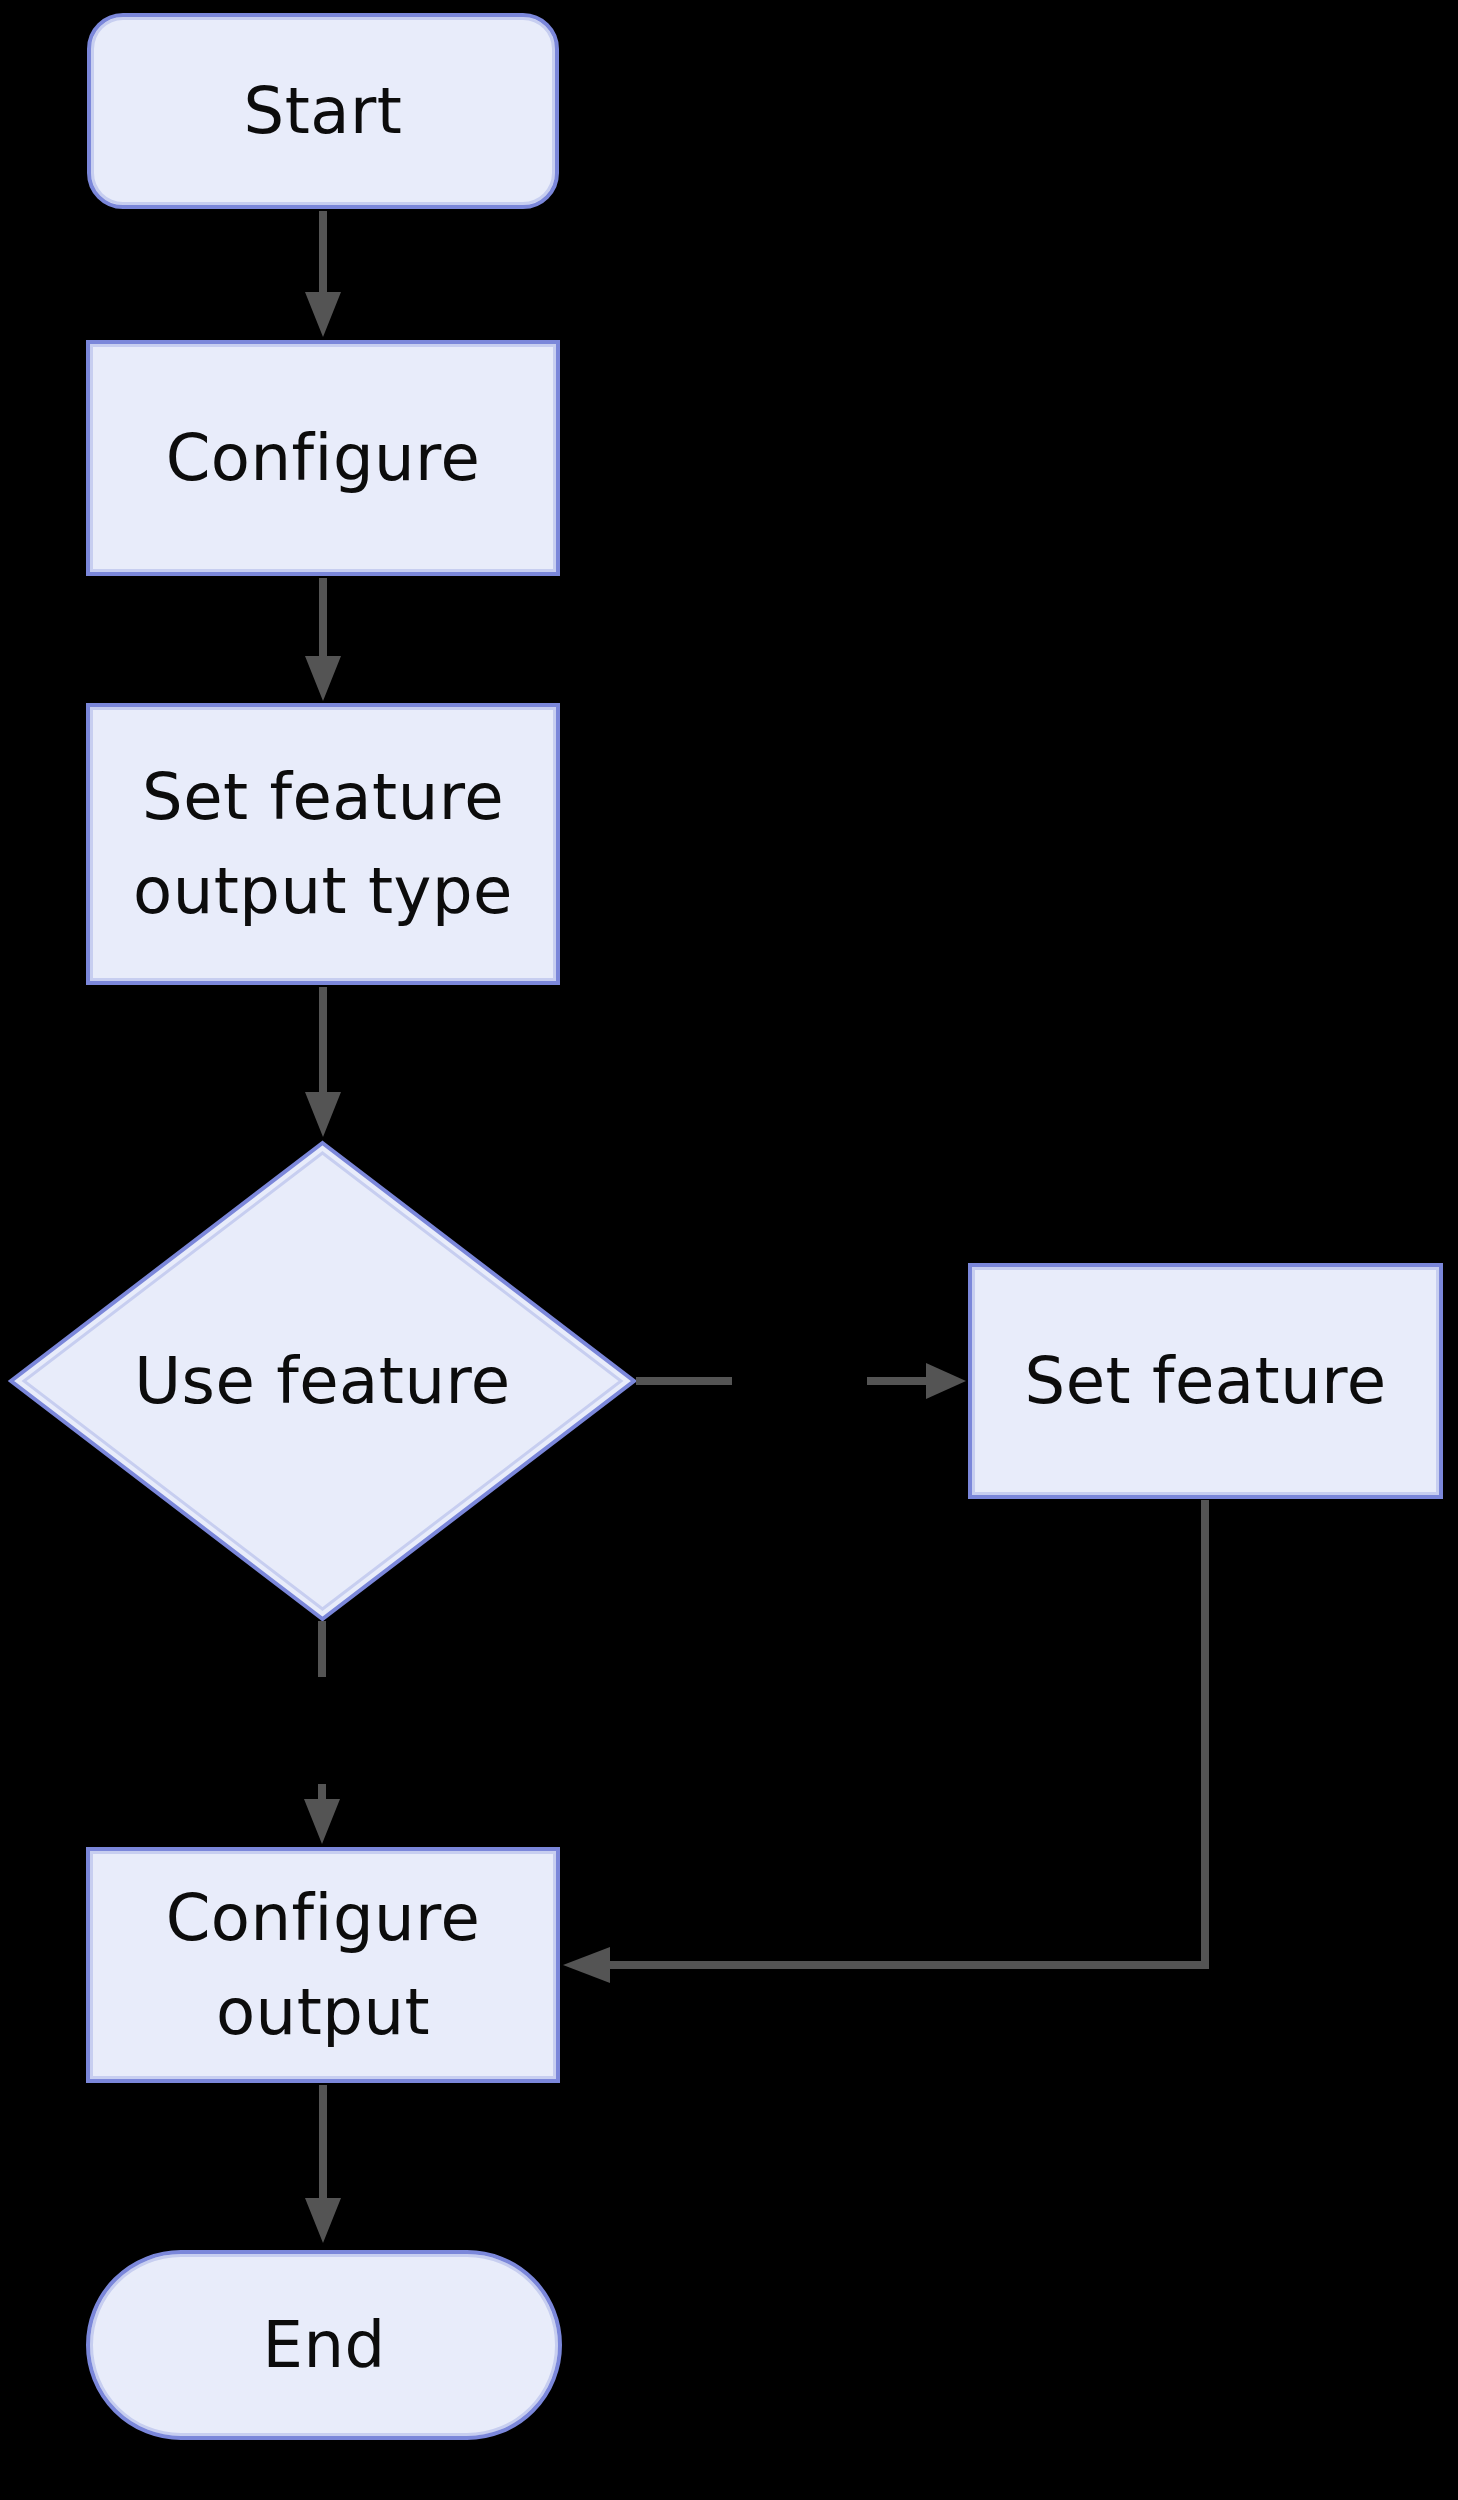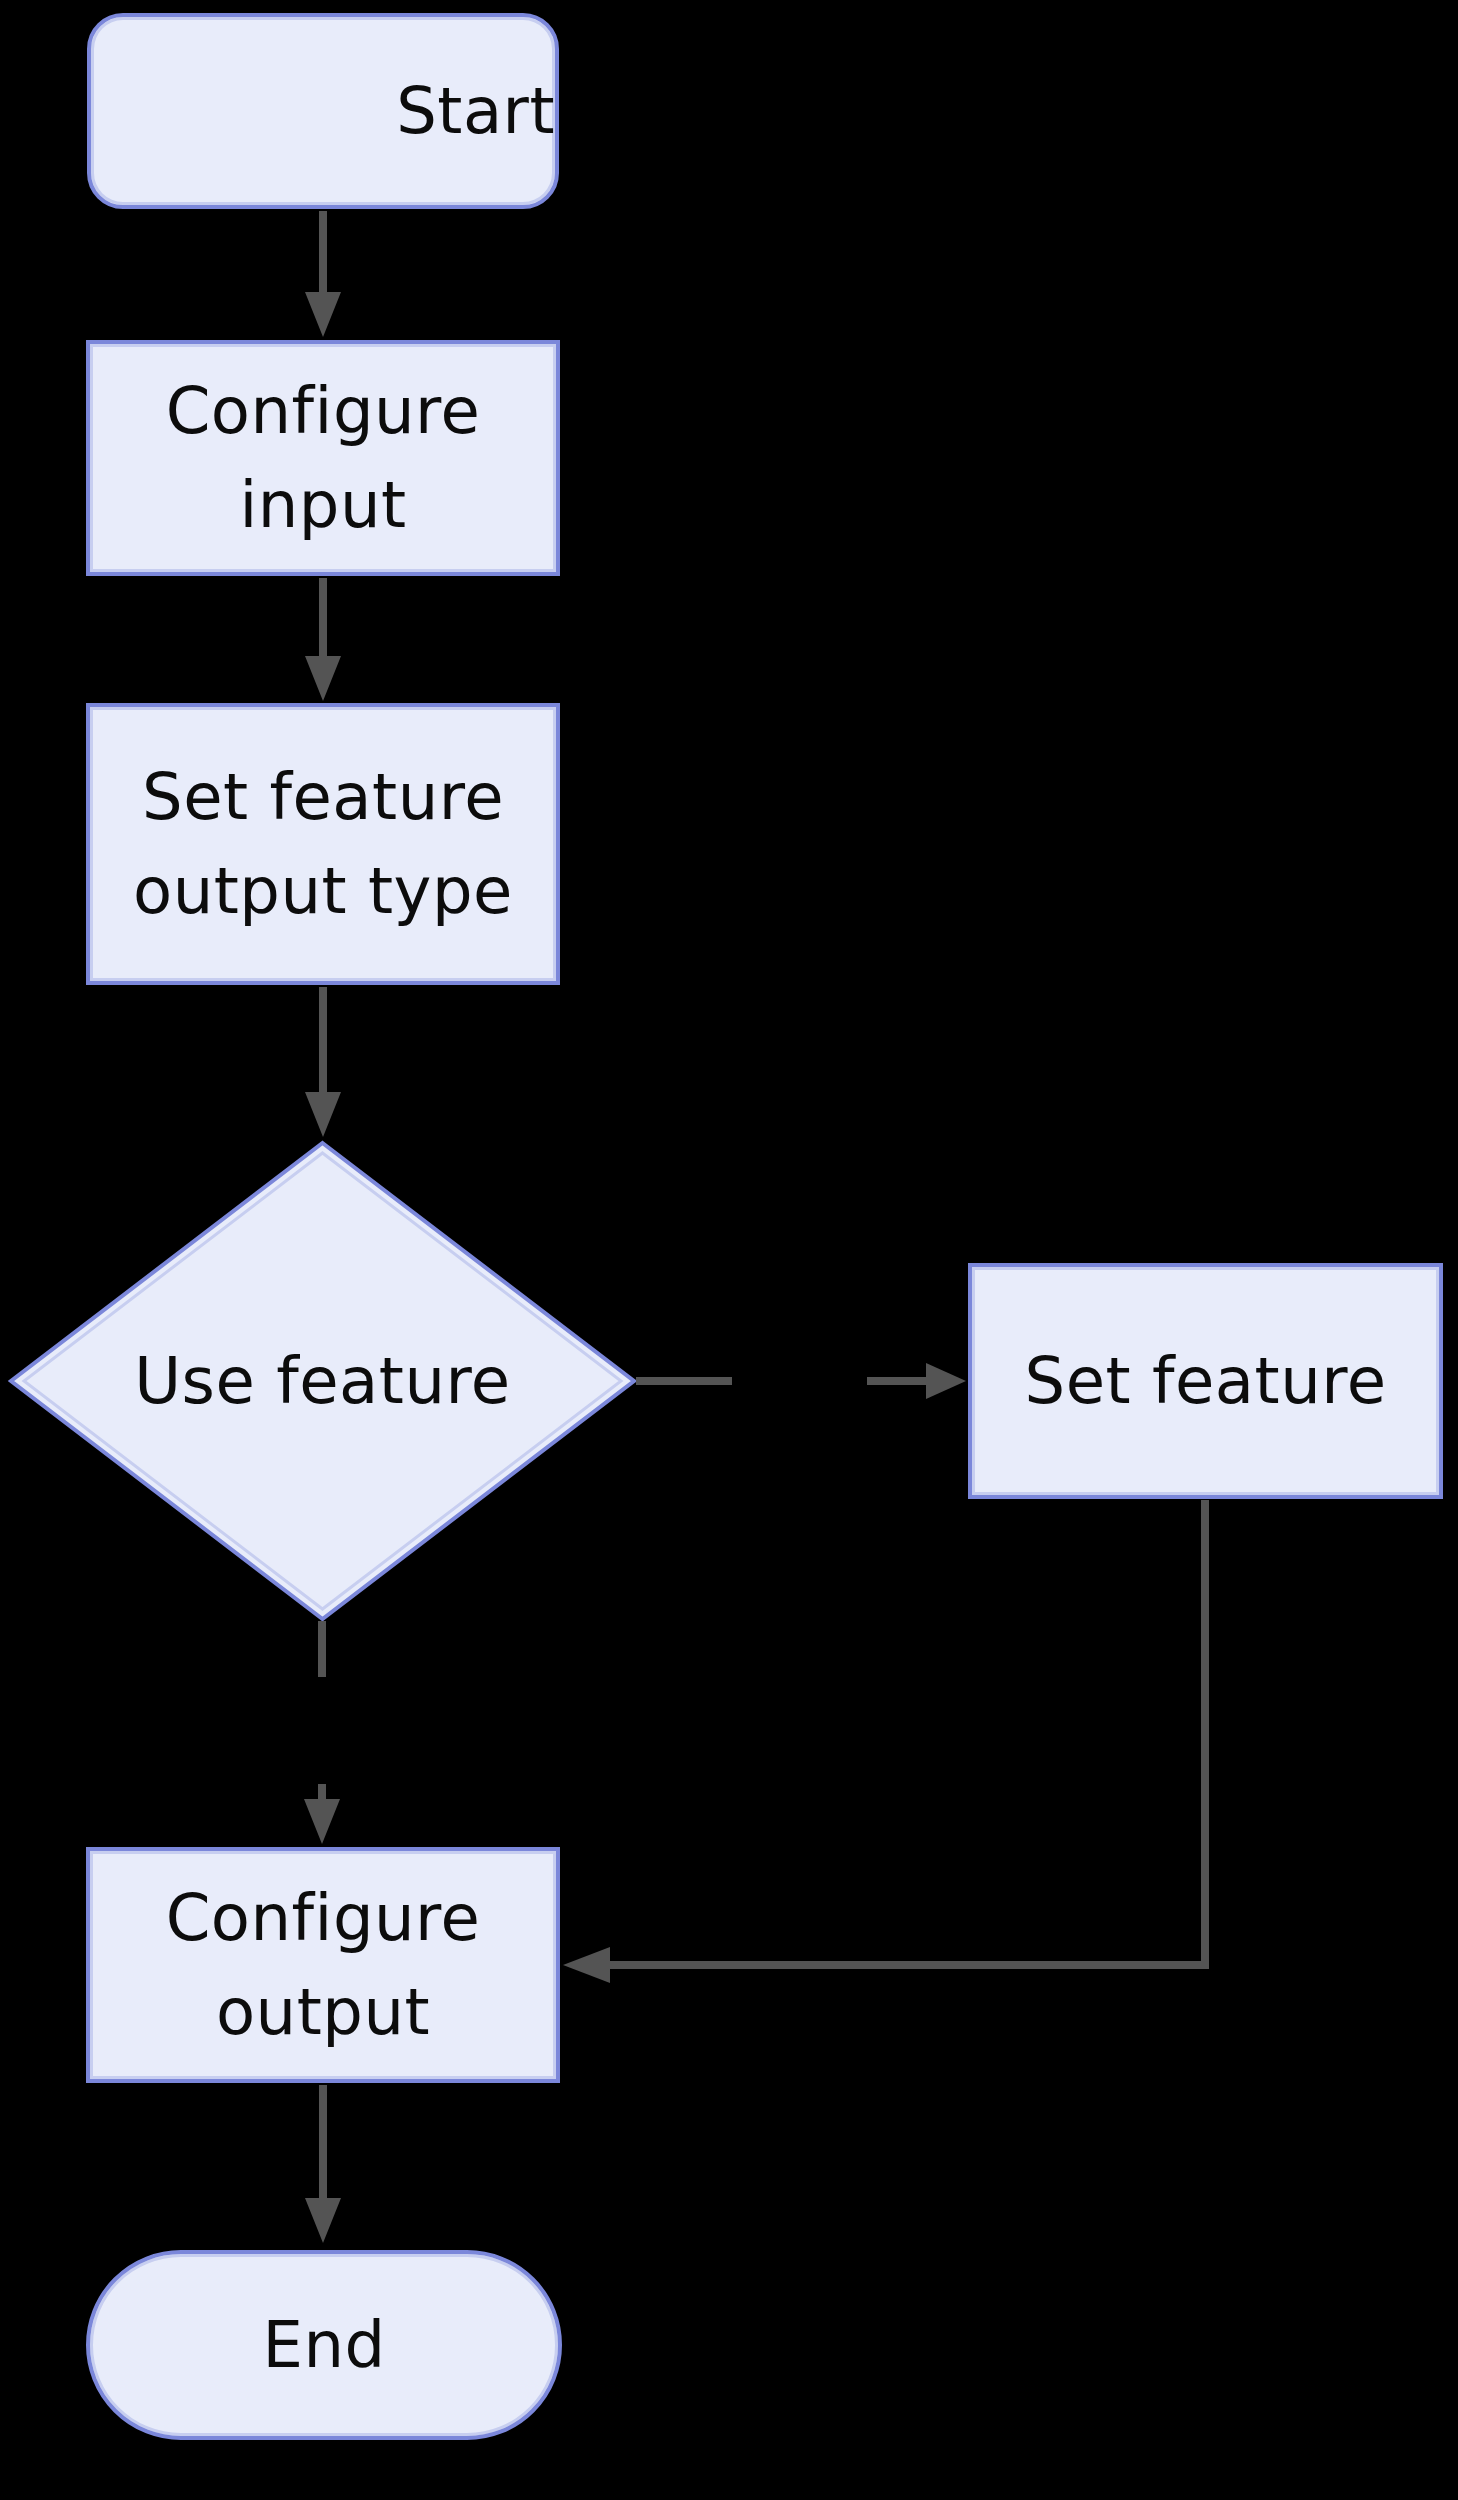--- a/index.html
+++ b/index.html
@@ -25,21 +25,21 @@
     display: flex;
     flex-direction: column;
     align-items: center;
     justify-content: center;
     text-align: center;
     color: #0c0c0c;
     font-size: 64px;
     line-height: 94px;
     letter-spacing: 0.5px;
   }
-  .node-start { left: 87px; top: 13px; width: 472px; height: 196px; border-radius: 36px; align-items: flex-end; }
+  .node-start { left: 87px; top: 13px; width: 472px; height: 196px; border-radius: 36px; }
   .node-configure-input { left: 86px; top: 340px; width: 474px; height: 236px; }
   .node-set-feature-point-type { left: 86px; top: 703px; width: 474px; height: 282px; }
   .node-set-feature-regions { left: 968px; top: 1263px; width: 475px; height: 236px; }
   .node-configure-output { left: 86px; top: 1847px; width: 474px; height: 236px; }
   .node-end { left: 86px; top: 2250px; width: 476px; height: 190px; border-radius: 118px; }
   .decision-label {
     position: absolute;
     left: 22px; top: 1286px; width: 601px; height: 190px;
     display: flex;
     flex-direction: column;
@@ -110,21 +110,20 @@
       <polygon class="edge-head" points="305,2198 341,2198 323,2243"></polygon>
     </g>
   </svg>
 
   <div class="node node-start">
     <span>Start</span>
   </div>
 
   <div class="node node-configure-input">
     <span>Configure</span>
-    <span>input</span>
   </div>
 
   <div class="node node-set-feature-point-type">
     <span>Set feature</span>
     <span>output type</span>
   </div>
 
   <div class="decision-label">
     <span>Use feature</span>
   </div>

